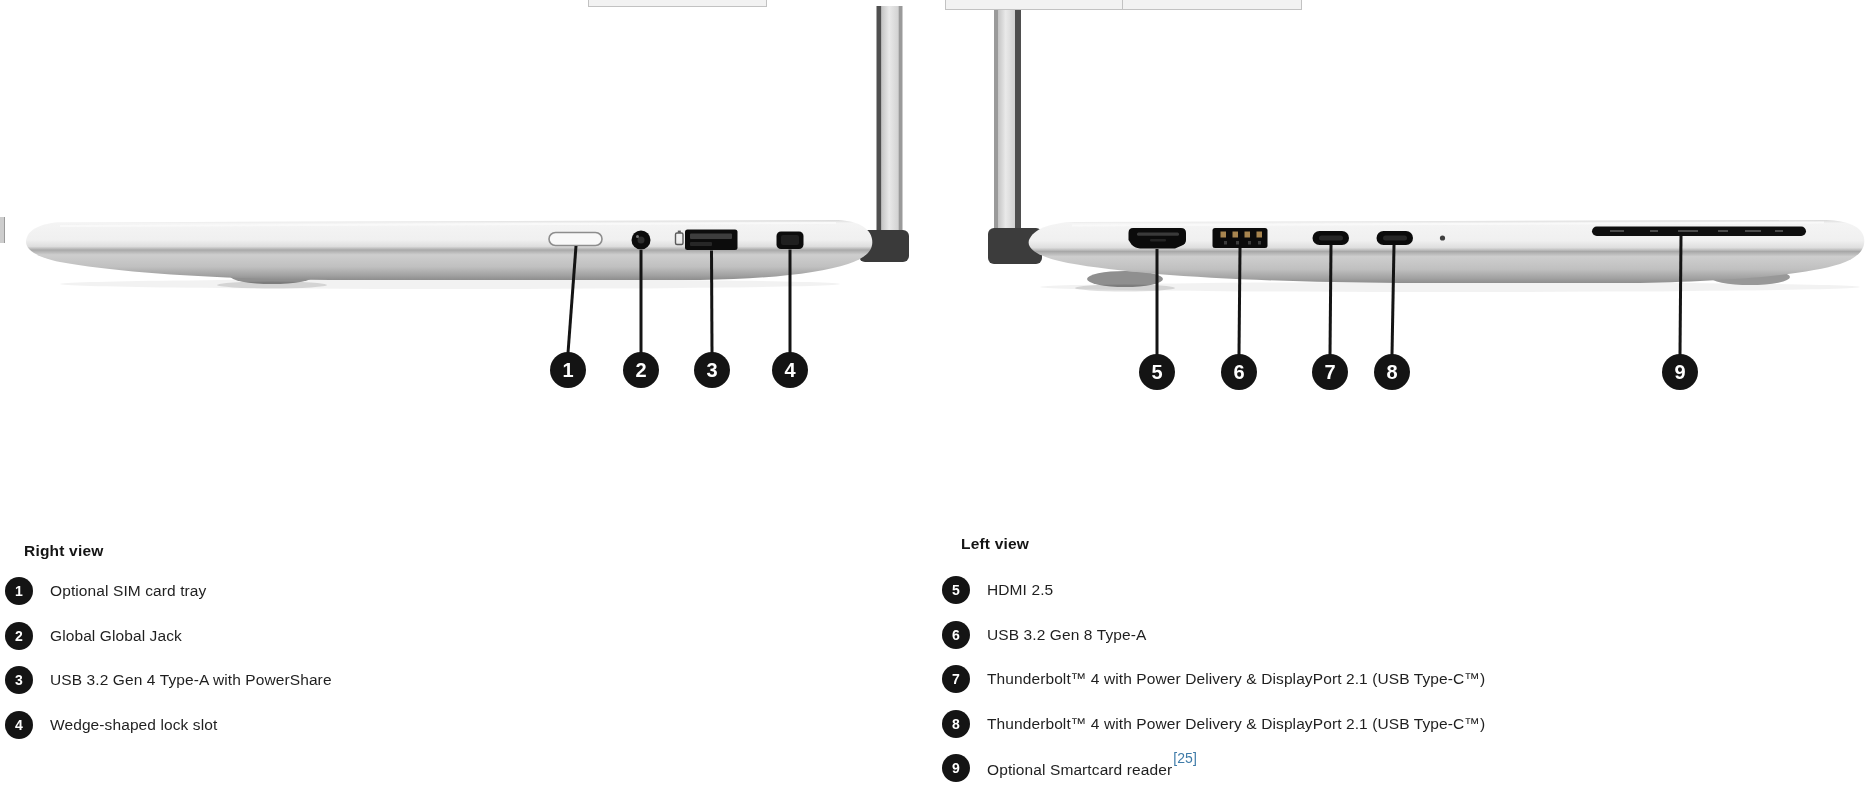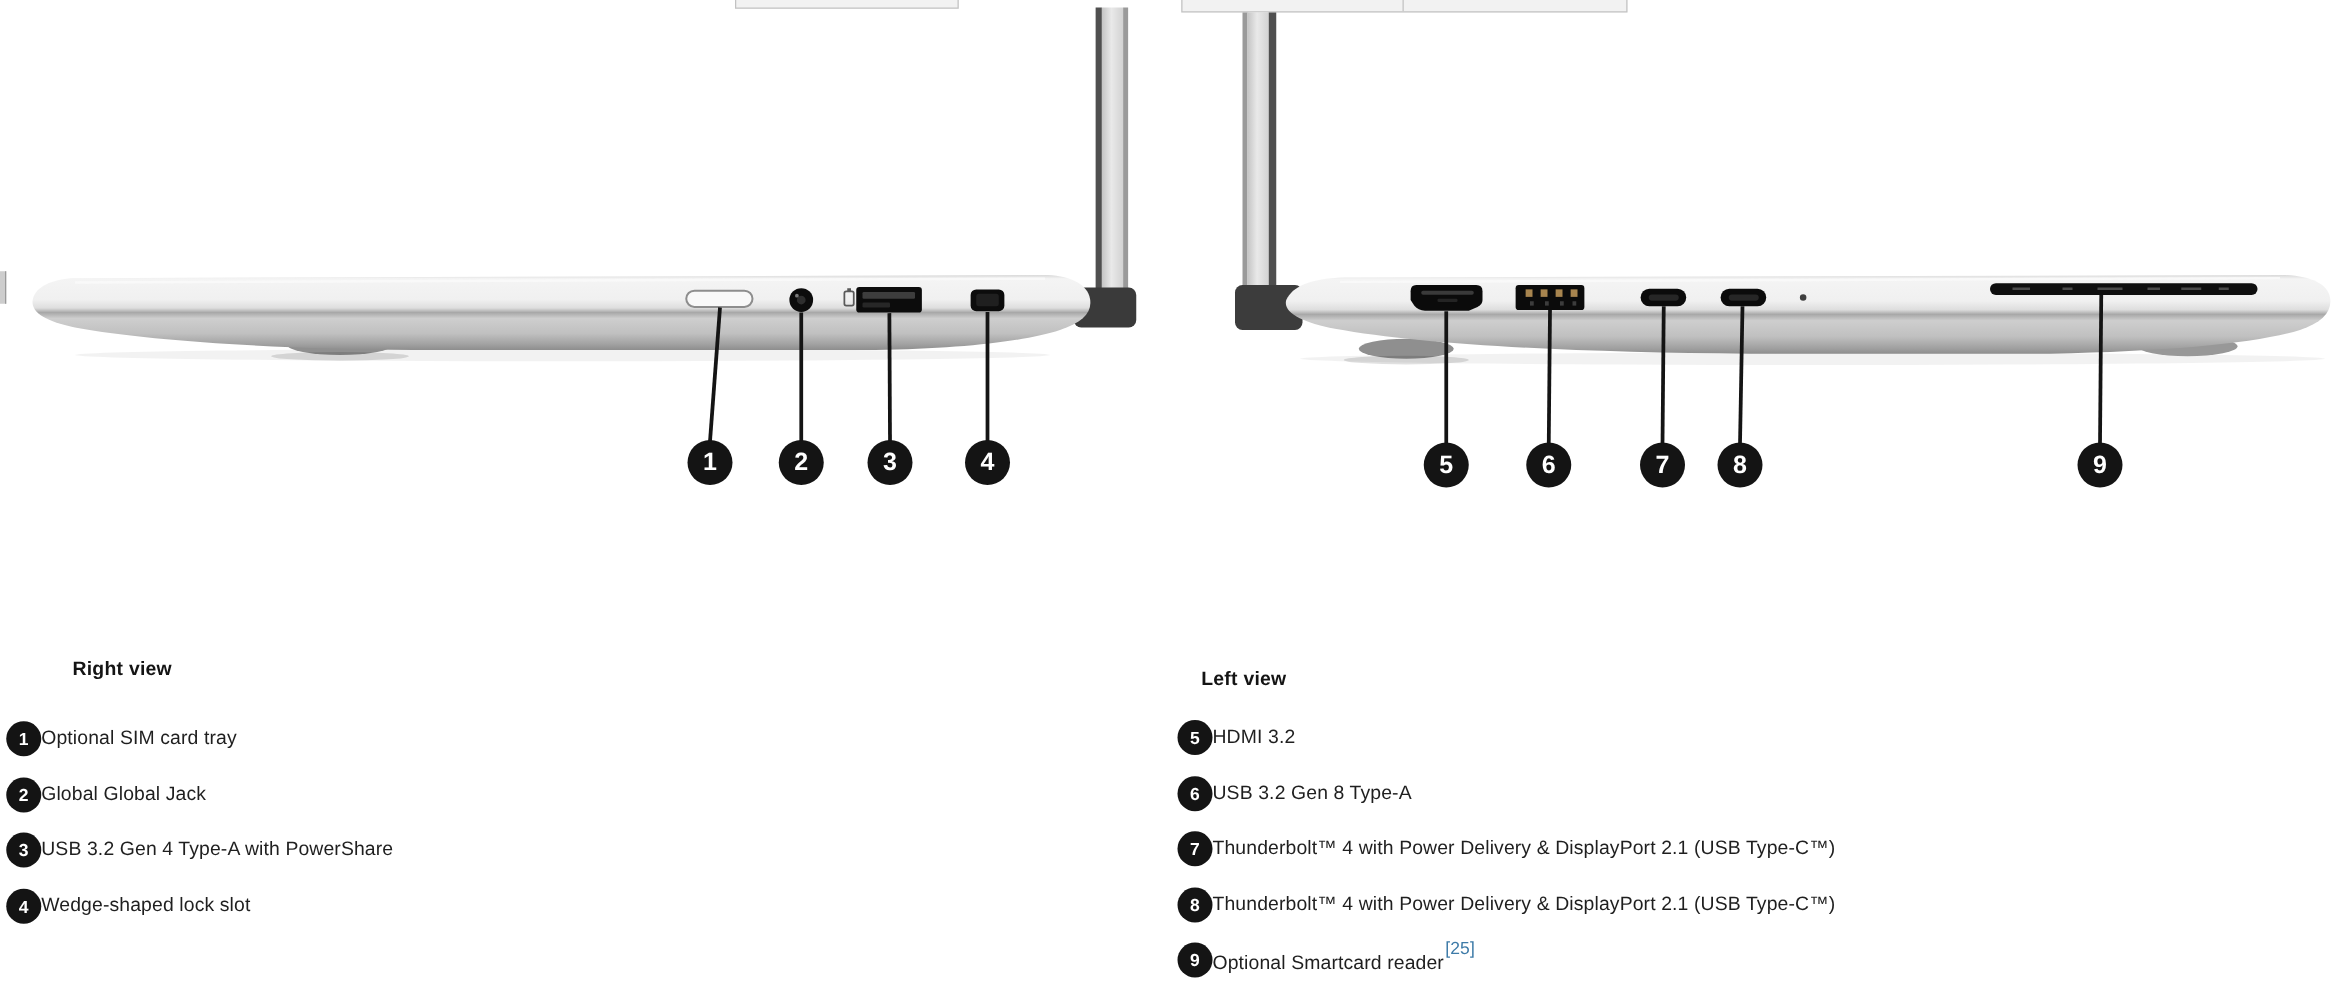--- a/index.html
+++ b/index.html
@@ -40,21 +40,21 @@
   .legend{position:absolute;}
   .legend-row{
     display:flex;align-items:center;height:28px;margin-bottom:16.5px;
   }
   .num-badge{
     flex:0 0 28px;width:28px;height:28px;border-radius:50%;
     background:#141414;color:#ffffff;
     font-size:14px;font-weight:bold;line-height:28px;text-align:center;
   }
   .legend-label{
-    font-size:15.5px;color:#1f1f1f;letter-spacing:.1px;
+    margin-left:17px;font-size:15.5px;color:#1f1f1f;letter-spacing:.1px;
     white-space:nowrap;
   }
   .footnote-sup{
     font-size:14px;color:#3e7ba8;position:relative;top:-6px;margin-left:1px;
   }
 </style>
 </head>
 <body>
 
 <div class="canvas">
@@ -204,21 +204,21 @@
   <div class="callout" style="left:550px;top:352px;">1</div>
   <div class="callout" style="left:623px;top:352px;">2</div>
   <div class="callout" style="left:694px;top:352px;">3</div>
   <div class="callout" style="left:772px;top:352px;">4</div>
   <div class="callout" style="left:1139px;top:354px;">5</div>
   <div class="callout" style="left:1221px;top:354px;">6</div>
   <div class="callout" style="left:1312px;top:354px;">7</div>
   <div class="callout" style="left:1374px;top:354px;">8</div>
   <div class="callout" style="left:1662px;top:354px;">9</div>
 
-  <div class="legend-title" style="left:24px;top:527px;margin-left:34px;">Right view</div>
+  <div class="legend-title" style="left:24px;top:542px;">Right view</div>
   <div class="legend" style="left:5px;top:577px;">
     <div class="legend-row">
       <div class="num-badge">1</div>
       <div class="legend-label">Optional SIM card tray</div>
     </div>
     <div class="legend-row">
       <div class="num-badge">2</div>
       <div class="legend-label">Global Global Jack</div>
     </div>
     <div class="legend-row">
@@ -228,21 +228,21 @@
     <div class="legend-row">
       <div class="num-badge">4</div>
       <div class="legend-label">Wedge-shaped lock slot</div>
     </div>
   </div>
 
   <div class="legend-title" style="left:961px;top:535px;text-align:right;">Left view</div>
   <div class="legend" style="left:942px;top:576px;">
     <div class="legend-row">
       <div class="num-badge">5</div>
-      <div class="legend-label">HDMI 3.2</div>
+      <div class="legend-label">HDMI 2.5</div>
     </div>
     <div class="legend-row">
       <div class="num-badge">6</div>
       <div class="legend-label">USB 3.2 Gen 8 Type-A</div>
     </div>
     <div class="legend-row">
       <div class="num-badge">7</div>
       <div class="legend-label">Thunderbolt™ 4 with Power Delivery &amp; DisplayPort 2.1 (USB Type-C™)</div>
     </div>
     <div class="legend-row">

